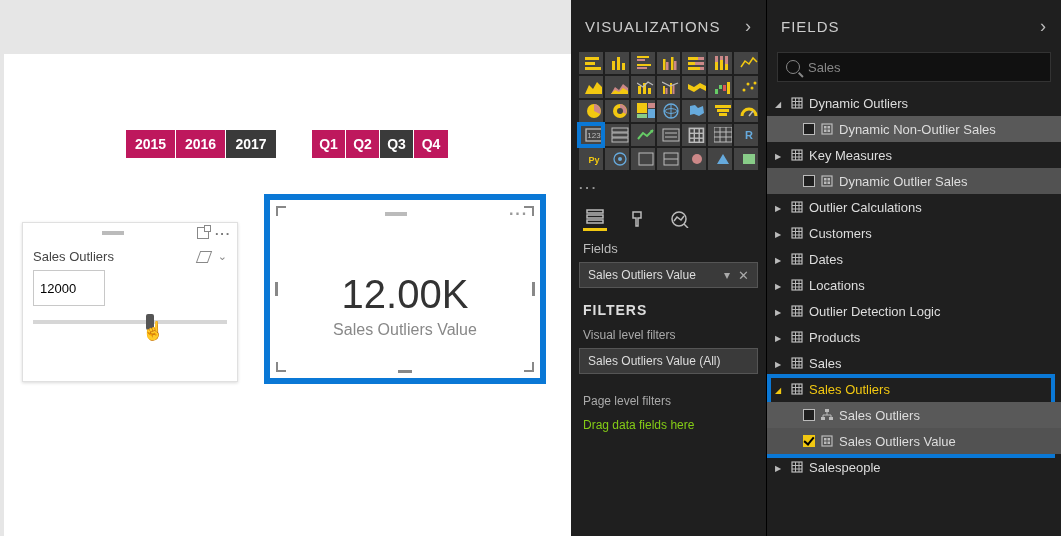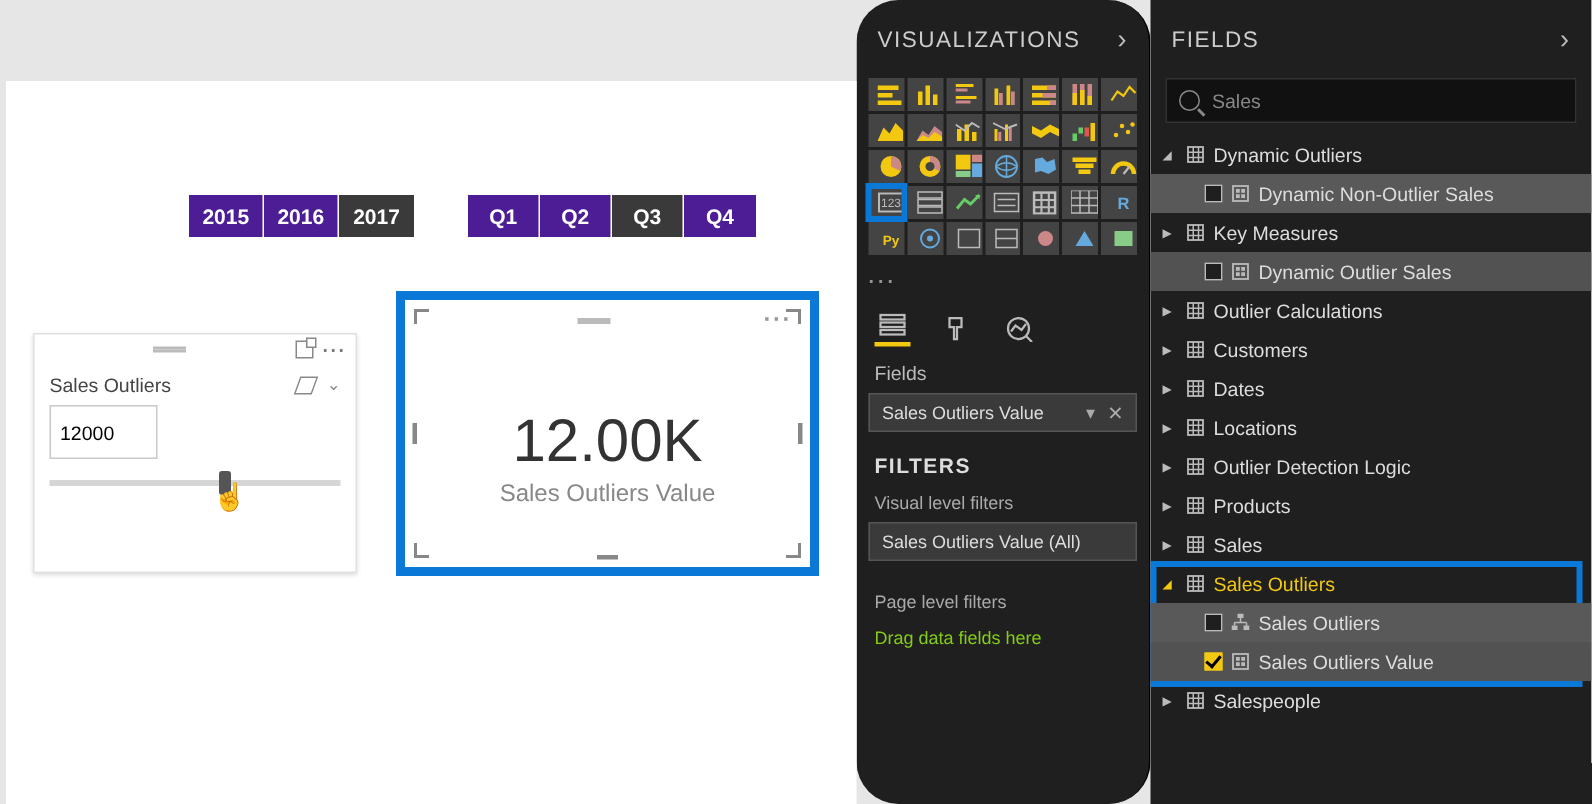--- a/index.html
+++ b/index.html
@@ -7,24 +7,24 @@
 .app { display: flex; width: 100%; height: 100%; }
 
 
 .canvas { flex: 1; position: relative; background: #e6e6e6; }
 .report-page { position: absolute; left: 4px; top: 54px; right: 0; bottom: 0; background: #fff; }
 
 .btn-row { position: absolute; display: flex; gap: 0; }
 .yr-row { left: 126px; top: 130px; }
 .q-row  { left: 312px; top: 130px; }
 
-.tbtn { width: 50px; height: 28px; background: #4c1d95; color: #fff; font-size: 14px; font-weight: 600; display: flex; align-items: center; justify-content: center; border-right: 1px solid #fff; }
+.tbtn { width: 50px; height: 28px; background: #be185d; color: #fff; font-size: 14px; font-weight: 600; display: flex; align-items: center; justify-content: center; border-right: 1px solid #fff; }
 .tbtn:last-child { border-right: none; }
 .tbtn.sel { background: #3a3a3a; }
-.qbtn { width: 48px; }
+.qbtn { width: 34px; }
 
 
 .slicer { position: absolute; left: 22px; top: 222px; width: 216px; height: 160px; background: #fff; border: 1px solid #e0e0e0; box-shadow: 0 1px 3px rgba(0,0,0,.15); }
 .slicer-top { height: 20px; display: flex; align-items: center; justify-content: space-between; padding: 0 6px; }
 .mhandle { width: 22px; height: 4px; background: transparent; border-top: 2px solid #bbb; border-bottom: 2px solid #bbb; margin: 0 auto; }
 .top-icons { display: flex; gap: 6px; align-items: center; color: #777; font-size: 13px; }
 .focus-ico { width: 12px; height: 12px; border: 1.5px solid #888; position: relative; }
 .focus-ico::after { content: ""; position: absolute; right: -3px; top: -3px; width: 5px; height: 5px; border: 1.5px solid #888; background: #fff; }
 .dots { letter-spacing: 1px; font-weight: 700; }
 .slicer-title-row { display: flex; justify-content: space-between; align-items: center; padding: 6px 10px 0 10px; font-size: 13px; color: #444; }
@@ -48,21 +48,21 @@
 .corner.br { right: 0; bottom: 0; border-right: 2px solid #888; border-bottom: 2px solid #888; }
 .edge { position: absolute; background: #888; }
 .edge.l { left: -1px; top: 50%; transform: translateY(-50%); width: 3px; height: 14px; }
 .edge.r { right: -1px; top: 50%; transform: translateY(-50%); width: 3px; height: 14px; }
 .edge.b { bottom: -1px; left: 50%; transform: translateX(-50%); width: 14px; height: 3px; }
 .card-value { text-align: center; margin-top: 50px; font-size: 40px; font-weight: 300; color: #333; }
 .card-label { text-align: center; font-size: 16px; color: #888; margin-top: 4px; }
 
 
 .panel { background: #1f1f1f; color: #ddd; font-size: 13px; }
-.viz-panel { width: 196px; border-right: 1px solid #000; border-radius: 28px; }
+.viz-panel { width: 196px; border-right: 1px solid #000; }
 .fields-panel { width: 294px; }
 
 .panel-head { height: 52px; display: flex; align-items: center; justify-content: space-between; padding: 0 14px; font-size: 15px; letter-spacing: 1px; color: #ccc; }
 .chev-r::before { content: "›"; font-size: 18px; color: #bbb; }
 
 
 .gallery { padding: 0 8px 6px 8px; }
 .grow { display: flex; gap: 2px; margin-bottom: 2px; }
 .gicon { width: 24px; height: 22px; background: #444; display: flex; align-items: center; justify-content: flex-end; font-size: 12px; color: #fa0; overflow: hidden; }
 .gicon svg { width: 18px; height: 16px; }

